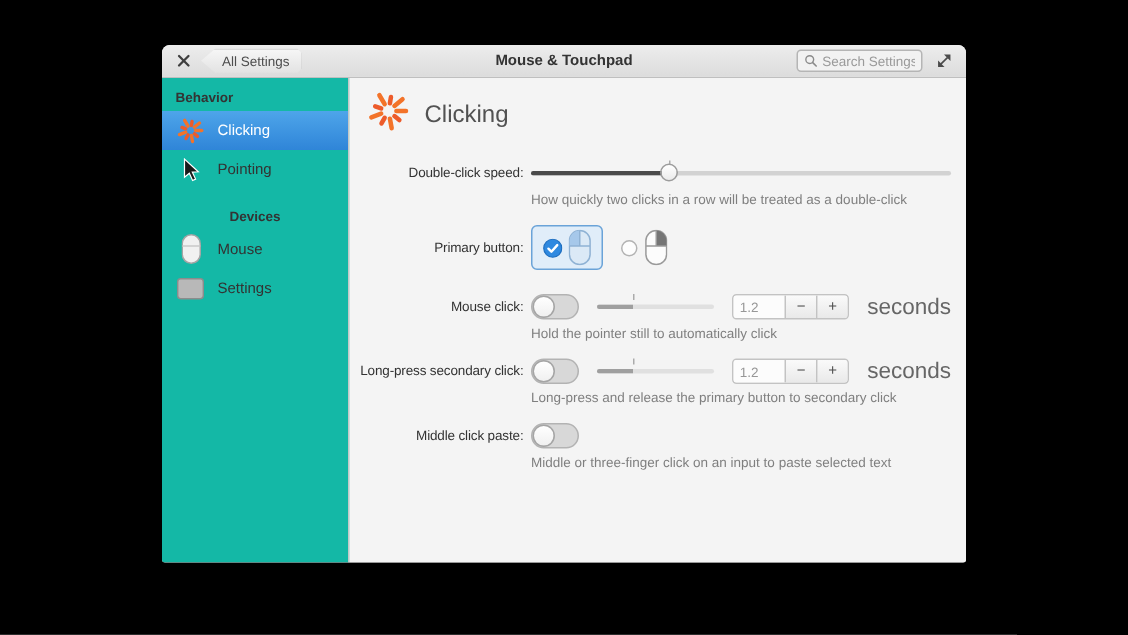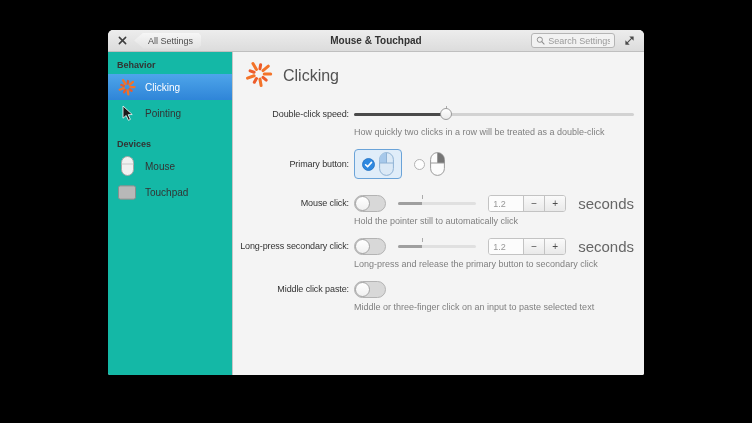--- a/index.html
+++ b/index.html
@@ -28,21 +28,21 @@
   .search-box input::placeholder{color:#9a9a9a;}
   .max-btn{width:16px;height:14px;margin-left:6px;display:flex;align-items:center;justify-content:center;cursor:pointer;flex:none;}
 
   
   .wbody{flex:1;display:flex;min-height:0;}
   .sidebar{width:125px;flex:none;background:#14b8a6;border-right:1px solid #c6c6c6;padding-top:3px;}
   .section-heading{font-size:9px;font-weight:bold;color:#333;padding:5px 9px 4px 9px;}
   .side-item{height:26px;display:flex;align-items:center;gap:9px;padding:0 10px;font-size:10px;color:#333;cursor:pointer;}
   .side-item .icn{width:18px;display:flex;justify-content:center;flex:none;}
   .side-item.selected{background:linear-gradient(#4ea5ea,#2f85d8);color:#fff;}
-  .devices-gap{margin-top:8px;}
+  .devices-gap{margin-top:8px;text-align:center;}
 
   .main{flex:1;background:#f4f4f4;padding:8px 10px 0 4px;min-width:0;}
   .main-title{display:flex;align-items:center;gap:10px;margin:0 0 14px 8px;}
   .main-title h1{margin:0;font-size:16px;font-weight:400;color:#525252;}
 
   .row{display:flex;margin-bottom:16px;}
   .row-label{flex:0 0 112px;text-align:right;font-size:9px;letter-spacing:-0.1px;color:#333;white-space:nowrap;padding-right:0;}
   .row-gap{width:5px;flex:none;}
   .row-content{flex:1;min-width:0;}
   .helper{font-size:9px;color:#7f7f7f;margin-top:4px;white-space:nowrap;}
@@ -158,21 +158,21 @@
           </span>
           <span>Mouse</span>
         </div>
 
         <div class="side-item">
           <span class="icn">
             <svg width="19" height="15" viewBox="0 0 19 15">
               <rect x="0.5" y="0.5" width="18" height="14" rx="2" fill="#b8b8b8" stroke="#8c8c8c"></rect>
             </svg>
           </span>
-          <span>Touchpad</span>
+          <span>Settings</span>
         </div>
       </aside>
 
       <main class="main">
         <div class="main-title">
           <span>
             <svg width="28" height="28" viewBox="0 0 24 24">
               <g stroke="#f37329" stroke-width="2.6" stroke-linecap="round">
                 <line x1="16.5" y1="12" x2="22" y2="12"></line>
                 <line x1="15.4" y1="14.9" x2="18.2" y2="17.2" stroke="#ed5b2a"></line>

